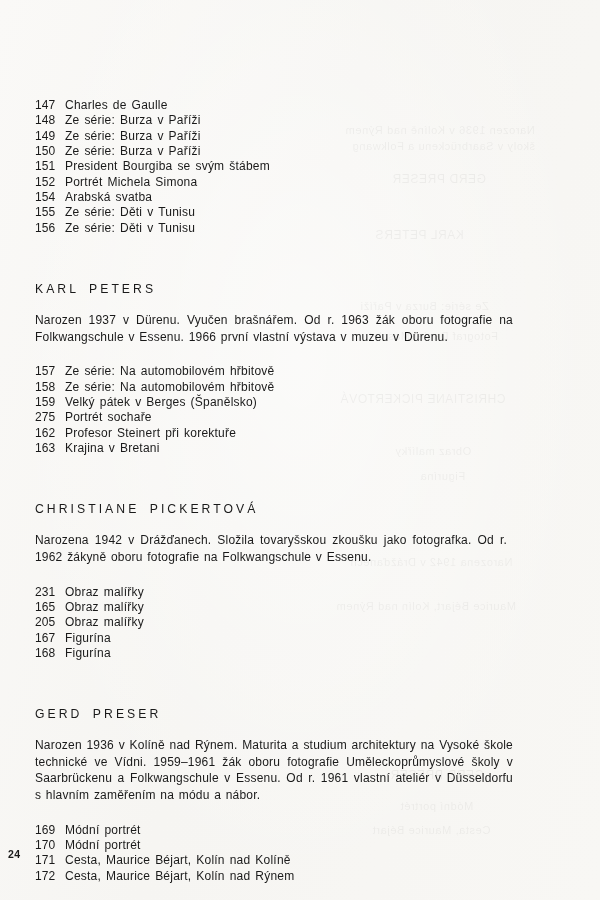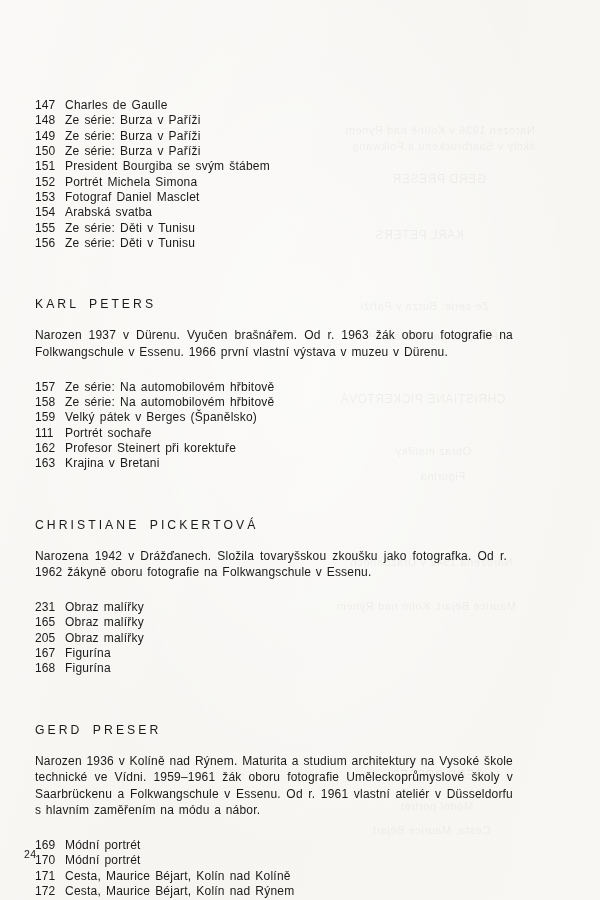--- a/index.html
+++ b/index.html
@@ -109,24 +109,24 @@
     width: 472px;
   }
 
   .section .entry-list {
     margin-top: 0;
   }
 
   
   .folio {
     position: absolute;
-    left: 24px;
+    left: 8px;
     top: 848px;
     font-size: 10.5px;
-    font-weight: 400;
+    font-weight: 700;
     letter-spacing: 0.3px;
     z-index: 3;
     text-align: center;
   }
 </style>
 </head>
 <body>
 
 <div class="paper-texture"></div>
 <div id="bleed-layer">
@@ -168,24 +168,20 @@
           </li>
           <li class="entry">
             <span class="entry-num">151</span>
             <span class="entry-title">President Bourgiba se svým štábem</span>
           </li>
           <li class="entry">
             <span class="entry-num">152</span>
             <span class="entry-title">Portrét Michela Simona</span>
           </li>
           <li class="entry">
-            <span class="entry-num">153</span>
-            <span class="entry-title">Fotograf Daniel Masclet</span>
-          </li>
-          <li class="entry">
             <span class="entry-num">154</span>
             <span class="entry-title">Arabská svatba</span>
           </li>
           <li class="entry">
             <span class="entry-num">155</span>
             <span class="entry-title">Ze série: Děti v Tunisu</span>
           </li>
           <li class="entry">
             <span class="entry-num">156</span>
             <span class="entry-title">Ze série: Děti v Tunisu</span>
@@ -202,21 +198,21 @@
           </li>
           <li class="entry">
             <span class="entry-num">158</span>
             <span class="entry-title">Ze série: Na automobilovém hřbitově</span>
           </li>
           <li class="entry">
             <span class="entry-num">159</span>
             <span class="entry-title">Velký pátek v Berges (Španělsko)</span>
           </li>
           <li class="entry">
-            <span class="entry-num">111</span>
+            <span class="entry-num">275</span>
             <span class="entry-title">Portrét sochaře</span>
           </li>
           <li class="entry">
             <span class="entry-num">162</span>
             <span class="entry-title">Profesor Steinert při korektuře</span>
           </li>
           <li class="entry">
             <span class="entry-num">163</span>
             <span class="entry-title">Krajina v Bretani</span>
           </li>

